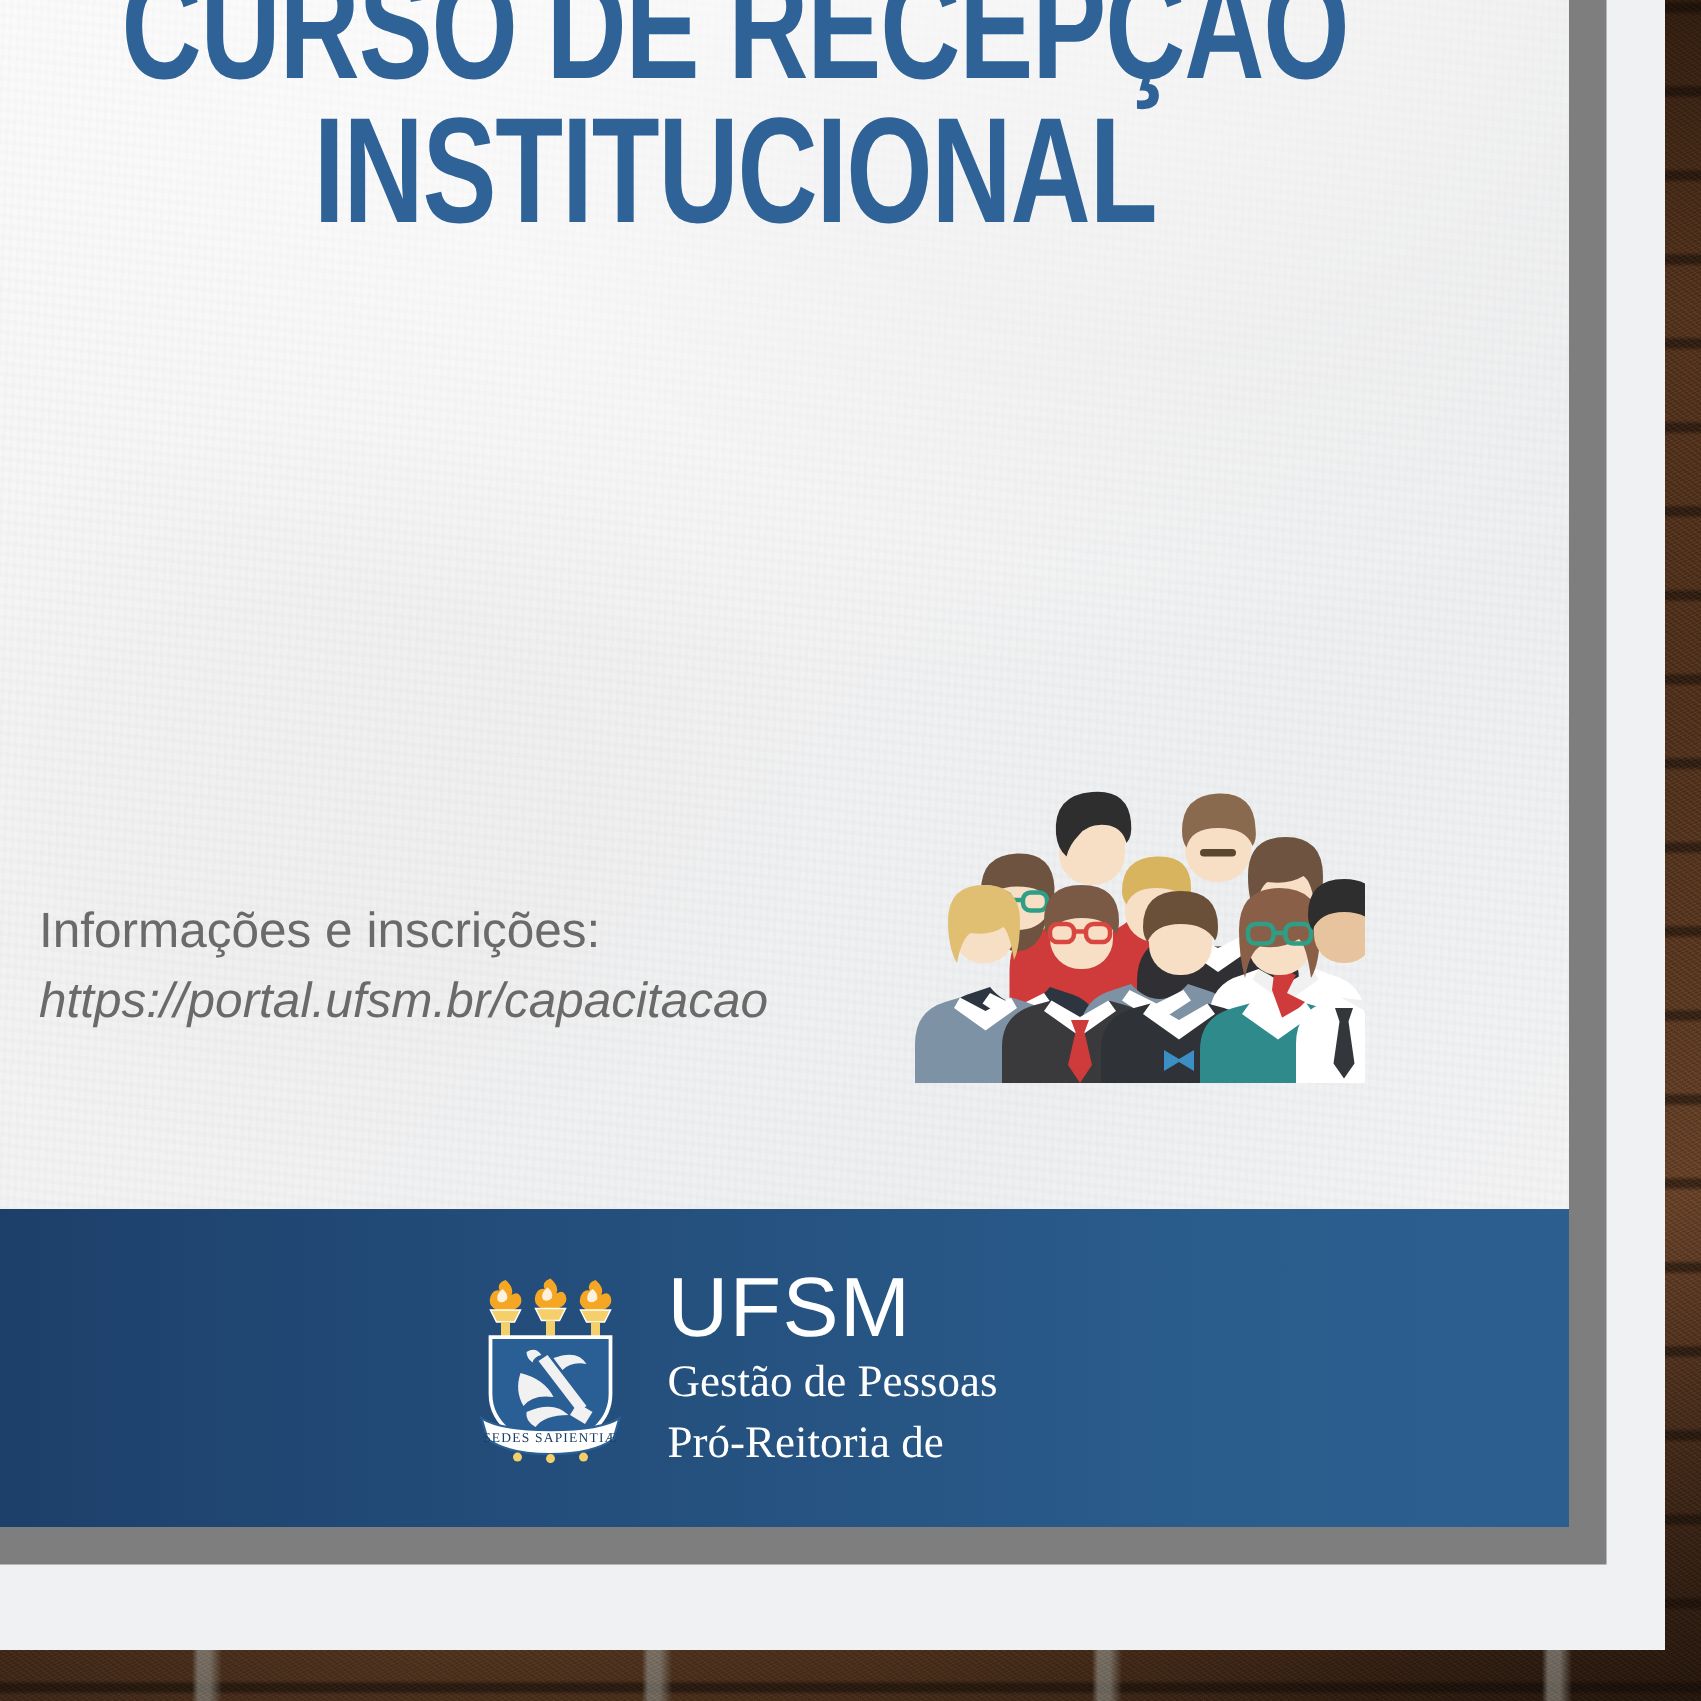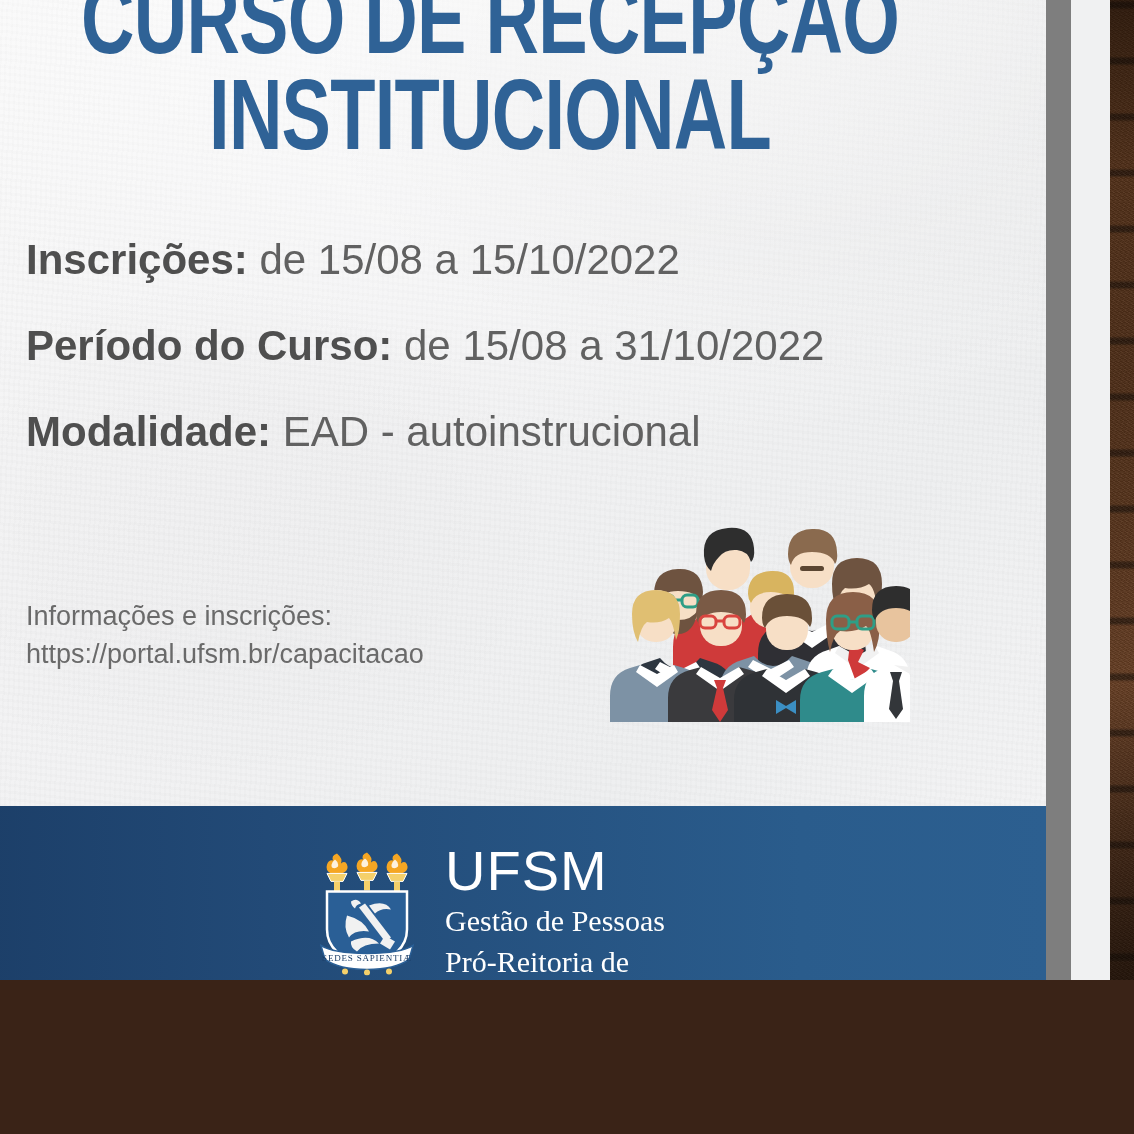--- a/index.html
+++ b/index.html
@@ -3,21 +3,21 @@
 <meta charset="utf-8">
 <style>
   html,body{margin:0;padding:0;}
   body{
     width:1134px;height:1134px;overflow:hidden;
     font-family:"Liberation Sans", sans-serif;
     background:#3a2317;
   }
 
   
-  #poster-root{position:relative;width:1134px;height:980px;overflow:hidden;}
+  #poster-root{position:relative;width:1134px;height:1134px;overflow:hidden;}
 
   .brick-wall{
     position:absolute;inset:0;
     background:
       
       repeating-linear-gradient(90deg,
         rgba(232,228,214,0.00) 0px,
         rgba(232,228,214,0.00) 128px,
         rgba(236,232,218,0.75) 132px,
         rgba(226,220,204,0.80) 140px,
@@ -111,24 +111,24 @@
     line-height:1.0;
   }
   .info .row{margin-bottom:44px;white-space:nowrap;}
   .info .lbl{font-weight:bold;color:#4f4f4f;}
   .info .val{font-weight:normal;color:#616161;}
 
   
   .contact{
     position:absolute;left:92px;top:663px;
     color:#6a6a6a;
-    font-size:27px;
+    font-size:33px;
     line-height:1.42;
   }
-  .contact .url{display:block;}
+  .contact .url{font-style:italic;display:block;}
 
   
   .people{
     position:absolute;left:676px;top:588px;width:300px;height:200px;
   }
 
   
   .footer{
     position:absolute;left:0;right:0;bottom:0;height:212px;
     background:linear-gradient(90deg,#1b3d66 0%,#224a77 28%,#285party 0%,#2a5c8c 100%);
@@ -163,31 +163,20 @@
     <div class="card-shadow">
 
       <div class="card">
         <div class="card-texture"></div>
 
         <div class="headline">
           <span class="ln">CURSO DE RECEPÇÃO</span>
           <span class="ln">INSTITUCIONAL</span>
         </div>
 
-        <div class="info">
-          <div class="row">
-            <span class="lbl">Inscrições:</span><span class="val"> de 15/08 a 15/10/2022</span>
-          </div>
-          <div class="row">
-            <span class="lbl">Período do Curso:</span><span class="val"> de 15/08 a 31/10/2022</span>
-          </div>
-          <div class="row">
-            <span class="lbl">Modalidade:</span><span class="val"> EAD - autoinstrucional</span>
-          </div>
-        </div>
 
         <div class="contact">
           <span>Informações e inscrições:</span>
           <span class="url">https://portal.ufsm.br/capacitacao</span>
         </div>
 
         <div class="people">
           <svg viewBox="0 0 300 200" width="300" height="200" xmlns="http://www.w3.org/2000/svg">
 
             <g>

